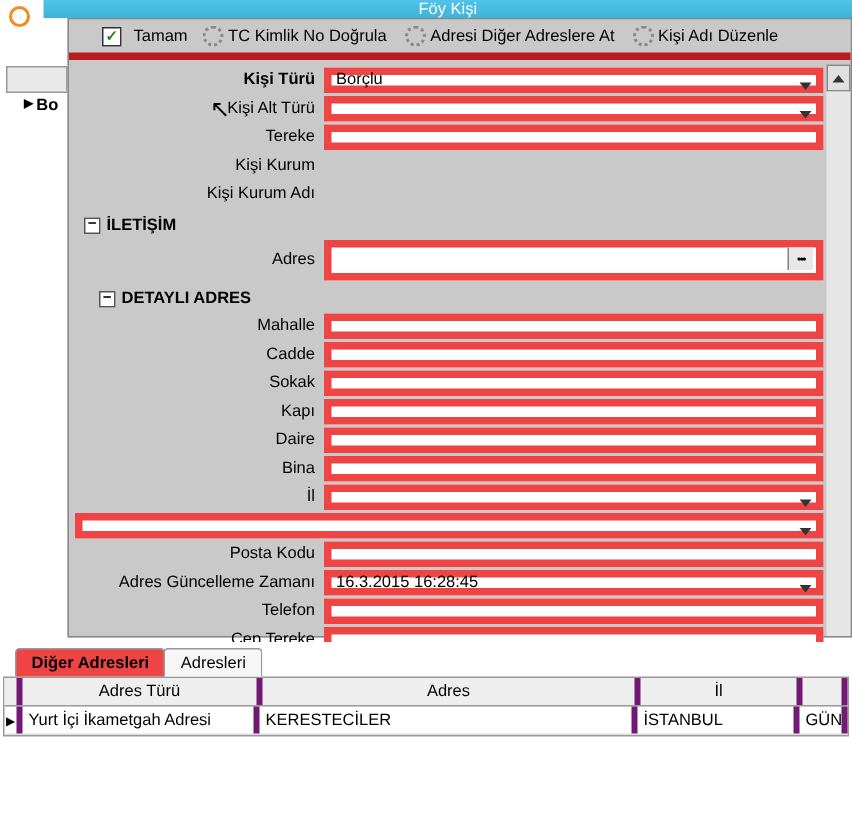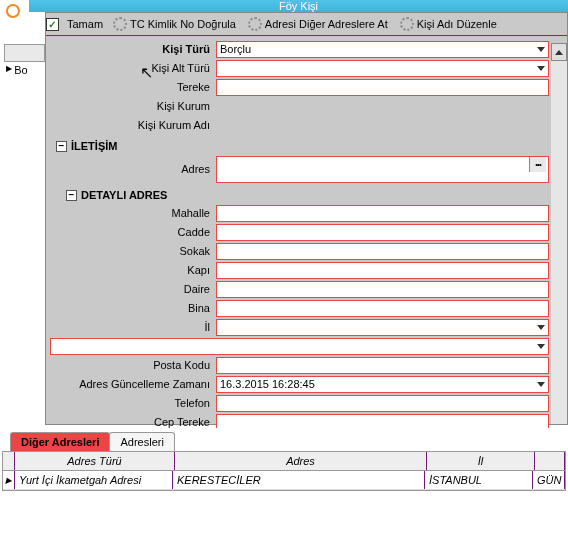--- a/index.html
+++ b/index.html
@@ -5,55 +5,55 @@
   * { box-sizing: border-box; margin: 0; padding: 0; font-family: 'Segoe UI', Tahoma, sans-serif; font-size: 11px; }
   body { background: #fff; width: 568px; height: 549px; overflow: hidden; position: relative; }
   
   .window-header { height: 12px; background: linear-gradient(#4fc3e8,#3fb3d8); color:#fff; padding: 0 6px; display:flex; align-items:center; justify-content:center; position:absolute; left:29px; top:0; right:0;}
   .window-header span { font-size:11px; }
 
   .left-strip { position:absolute; left:0; top:0; width:45px; height:100%; background:#fff; }
   .left-strip .icon-o { width:14px; height:14px; border-radius:50%; border:2px solid #f58a1f; margin:4px 6px; }
   .left-strip .tab-stub { margin-top:26px; margin-left:4px; width:36px; background:#e9e9e9; border:1px solid #999;padding-left:39px; }
   .left-strip .tab-stub div { padding:2px 4px; border-bottom:1px solid #bbb; font-size:10px; overflow:hidden; white-space:nowrap; }
-  .left-strip .row-stub { margin-top:2px; margin-left:6px; font-size:10px; display:flex; align-items:flex-start;}
+  .left-strip .row-stub { margin-top:2px; margin-left:16px; font-size:10px; display:flex; align-items:flex-start;font-weight:bold;}
   .left-strip .row-stub::before { content:"▶"; font-size:8px; margin-right:2px;}
 
   .main-panel { position:absolute; left:45px; top:12px; right:0; height:413px; background:#c9c9c9; border:1px solid #888; }
   
-  .toolbar { display:flex; align-items:center; gap:8px; padding:3px 0; background:#c9c9c9; border-bottom:1px solid #b91c1c;}
+  .toolbar { display:flex; align-items:center; gap:8px; padding:3px 22px; background:#c9c9c9; border-bottom:5px solid #b91c1c;}
   .toolbar .chk { width:13px; height:13px; border:1px solid #333; background:#fff; display:flex; align-items:center; justify-content:center; }
   .toolbar .chk::after { content:"✓"; font-size:10px; color:#2a7a2a; font-weight:bold;}
   .toolbar .tbtn { display:flex; align-items:center; gap:3px; cursor:pointer; padding:1px 2px;}
   .toolbar .tload { width:14px; height:14px; border:2px dotted #888; border-radius:50%; }
   
   .form-area { position:relative; padding:4px 6px 4px 4px; }
   .form-row { display:flex; align-items:center; height:18px; margin-bottom:1px;}
   .form-label { width:166px; text-align:right; padding-right:6px; font-size:11px; color:#000; }
   .form-label.bold { font-weight:bold; }
-  .form-input { flex:1; height:17px; background:#fff; border:1px solid #ef4444; padding:0 3px; font-size:11px; display:flex; align-items:center; position:relative;}
+  .form-input { flex:1; height:17px; background:#fff; border:5px solid #ef4444; padding:0 3px; font-size:11px; display:flex; align-items:center; position:relative;}
   .form-input.dd::after { content:""; position:absolute; right:3px; top:5px; border-left:4px solid transparent; border-right:4px solid transparent; border-top:5px solid #333;}
   .form-input.dots::after { content:"•••"; position:absolute; right:2px; top:0; width:16px; height:15px; background:#e8e8e8; border-left:1px solid #888; display:flex; align-items:center; justify-content:center; font-size:8px; letter-spacing:-1px;}
   
   .section-hdr { display:flex; align-items:center; gap:4px; font-weight:bold; margin:6px 0 3px 6px; font-size:11px;}
   .section-hdr .toggle { width:11px; height:11px; border:1px solid #555; background:#fff; display:flex; align-items:center; justify-content:center; font-size:10px; line-height:1; }
   .sub-section { margin-left:16px; }
   
   .right-scroll { position:absolute; right:0; top:30px; width:16px; height:18px; background:#e0e0e0; border:1px solid #888; display:flex; align-items:center; justify-content:center;}
   .right-scroll::after { content:""; border-left:4px solid transparent; border-right:4px solid transparent; border-bottom:5px solid #333;}
   
   .right-edge { position:absolute; right:0; top:48px; bottom:0; width:16px; background:#e6e6e6;}
 
   .bottom { position:absolute; left:0; right:0; top:428px; bottom:0; background:#fff; }
   .tabs { display:flex; margin:4px 0 0 10px; }
   .tab { padding:3px 10px; border:1px solid #999; border-bottom:none; background:#f6f6f6; border-radius:3px 3px 0 0; margin-right:-1px; position:relative;}
   .tab.active { background:#ef4444; font-weight:bold; z-index:2;}
   .grid { border:1px solid #999; margin:0 2px; }
   .grid-head, .grid-row { display:flex; }
-  .grid-head div, .grid-row div { border-right:1px solid #701a75; padding:3px 4px; font-size:11px; overflow:hidden; white-space:nowrap;font-style:italic;}
+  .grid-head div, .grid-row div { border-right:4px solid #701a75; padding:3px 4px; font-size:11px; overflow:hidden; white-space:nowrap;}
   .grid-head { background:#eee; border-bottom:1px solid #999;}
   .grid-head div { text-align:center; font-weight:normal;}
   .grid-row { border-bottom:1px solid #ddd;}
   .grid-row .arrow { width:12px; display:flex; align-items:center; justify-content:center; font-size:8px; padding:3px 0;}
   .c1 { width:160px;} .c2 { width:252px;} .c3{ width:108px;} .c4{ flex:1;}
   .grid-head .c0 { width:12px; }
   
   .cursor { position:absolute; left:94px; top:50px; font-size:16px; pointer-events:none; color:#000;}
 </style>
 </head>

